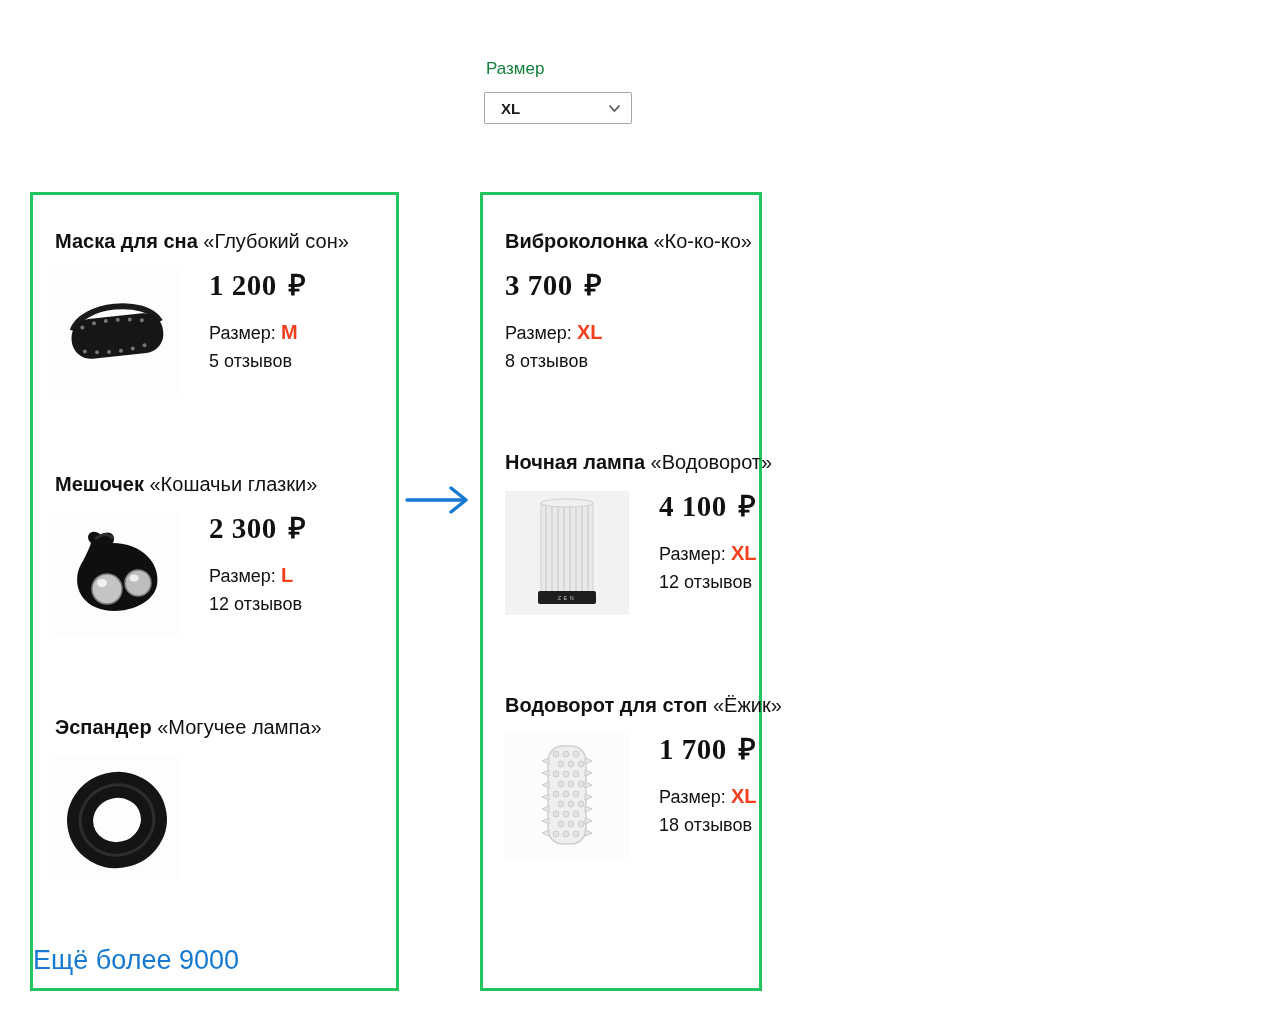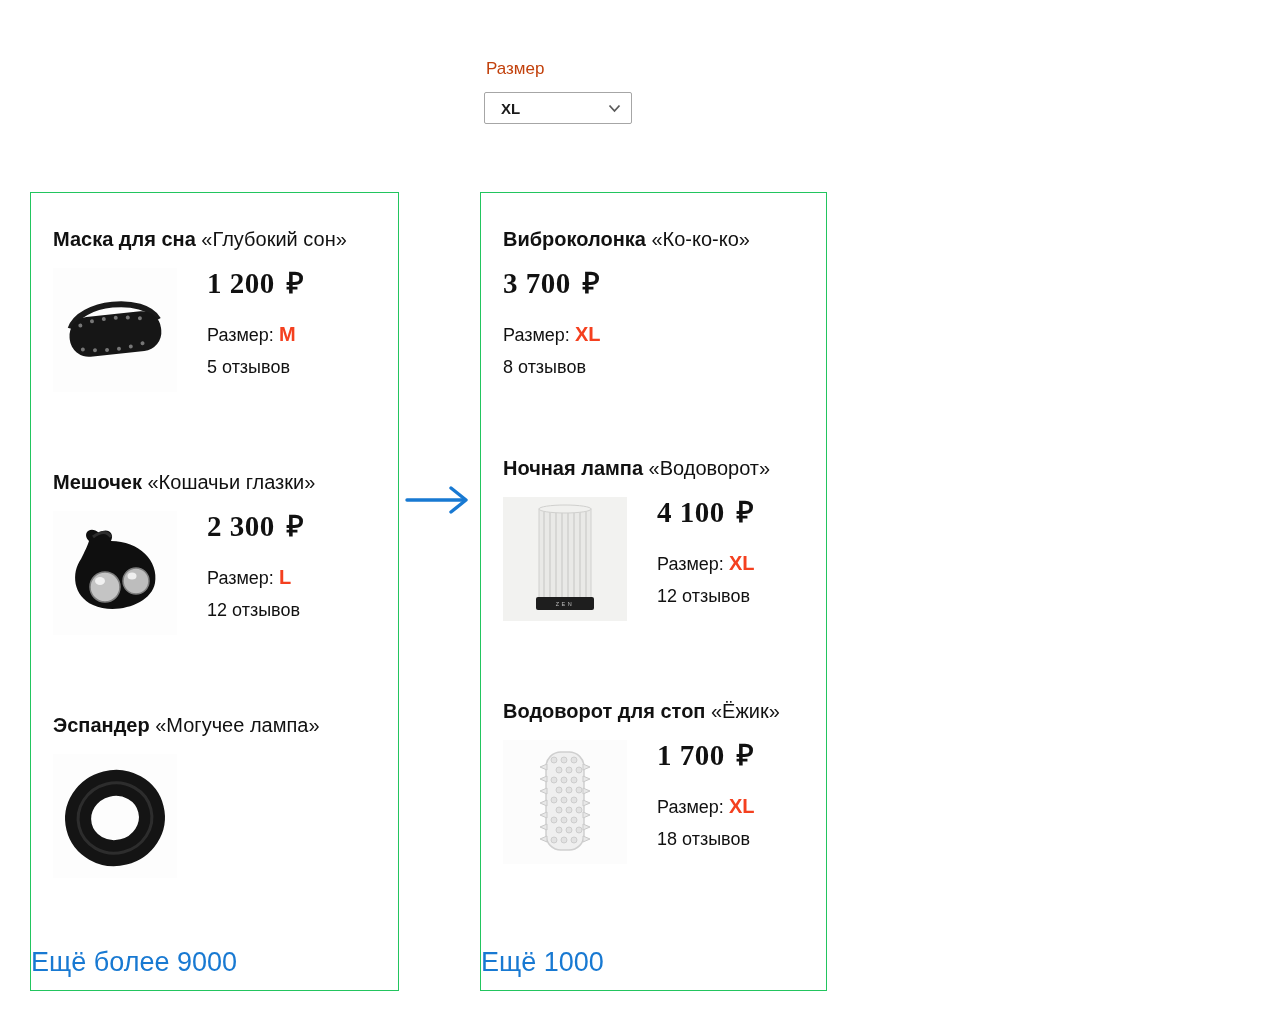--- a/index.html
+++ b/index.html
@@ -8,57 +8,57 @@
     width: 1280px; height: 1024px;
     background: #ffffff;
     font-family: "Liberation Sans", sans-serif;
     color: #111111;
     position: relative;
     overflow: hidden;
   }
   .abs { position: absolute; }
 
   
-  .filter-label { left: 486px; top: 59px; font-size: 17px; color: #c2410c; }
+  .filter-label { left: 486px; top: 59px; font-size: 17px; color: #15803d; }
   .size-select {
     left: 484px; top: 92px; width: 148px; height: 32px;
     border: 1px solid #a6a6a6; border-radius: 2px; background: #ffffff;
     display: flex; align-items: center; justify-content: space-between;
     padding: 0 10px 0 16px; cursor: pointer;
   }
   .size-select .val { font-weight: bold; font-size: 15px; color: #1a1a1a; }
   .chevron { width: 13px; height: 9px; }
   .chevron polyline { fill: none; stroke: #5a5a5a; stroke-width: 1.8; }
 
   
   .arrow-wrap { left: 403px; top: 478px; width: 76px; height: 44px; }
   .arrow-path { stroke: var(--arrow, #1879d2); stroke-width: 3.4; fill: none;
                 stroke-linecap: round; stroke-linejoin: round; }
 
   
   .panel {
     position: absolute; top: 192px; height: 799px;
-    border: 1px solid #22c55e; background: #ffffff;
+    border: 3px solid #22c55e; background: #ffffff;
     padding-top: 34px;
   }
   .panel-before { left: 30px; width: 369px; }
-  .panel-after  { left: 480px; width: 347px; }
+  .panel-after  { left: 480px; width: 282px; }
 
   .product { margin-bottom: 78px; }
   .product-title { padding: 0 22px; font-size: 20px; line-height: 25px; white-space: nowrap; }
   .product-title .name { font-weight: bold; }
   .product-title .sub  { font-weight: normal; }
 
   .product-row { display: flex; gap: 30px; padding: 0 22px; margin-top: 16px; }
   .product-image { width: 124px; height: 124px; flex: 0 0 124px; }
   .product-image svg { width: 124px; height: 124px; display: block; }
 
   .price-line { font-size: 29px; font-weight: bold; line-height: 30px; letter-spacing: 0.5px; font-family: Liberation Serif, serif; }
   .price-line .rub { margin-left: 12px; }
-  .size-line { margin-top: 22px; font-size: 18px; line-height: 28px; }
+  .size-line { margin-top: 22px; font-size: 18px; line-height: 20px; }
   .size-line .size-val { font-weight: bold; color: var(--accent, #f4401f); font-size: 20px; margin-left: 5px; }
   .reviews { margin-top: 8px; font-size: 18px; }
 
   .more-link {
     position: absolute; left: 0; right: 0; bottom: 12px;
     font-size: 27px; color: var(--link, #1879d2);
     cursor: pointer;
   }
 
   svg text { font-family: "Liberation Sans", sans-serif; }
@@ -291,14 +291,13 @@
           <span>1 700</span><span class="rub">₽</span>
         </div>
         <div class="size-line">
           <span>Размер:</span><span class="size-val">XL</span>
         </div>
         <div class="reviews">18 отзывов</div>
       </div>
     </div>
   </div>
 
-  <div class="more-link">Ещё 1000</div>
 </div>
 
 </body></html>

